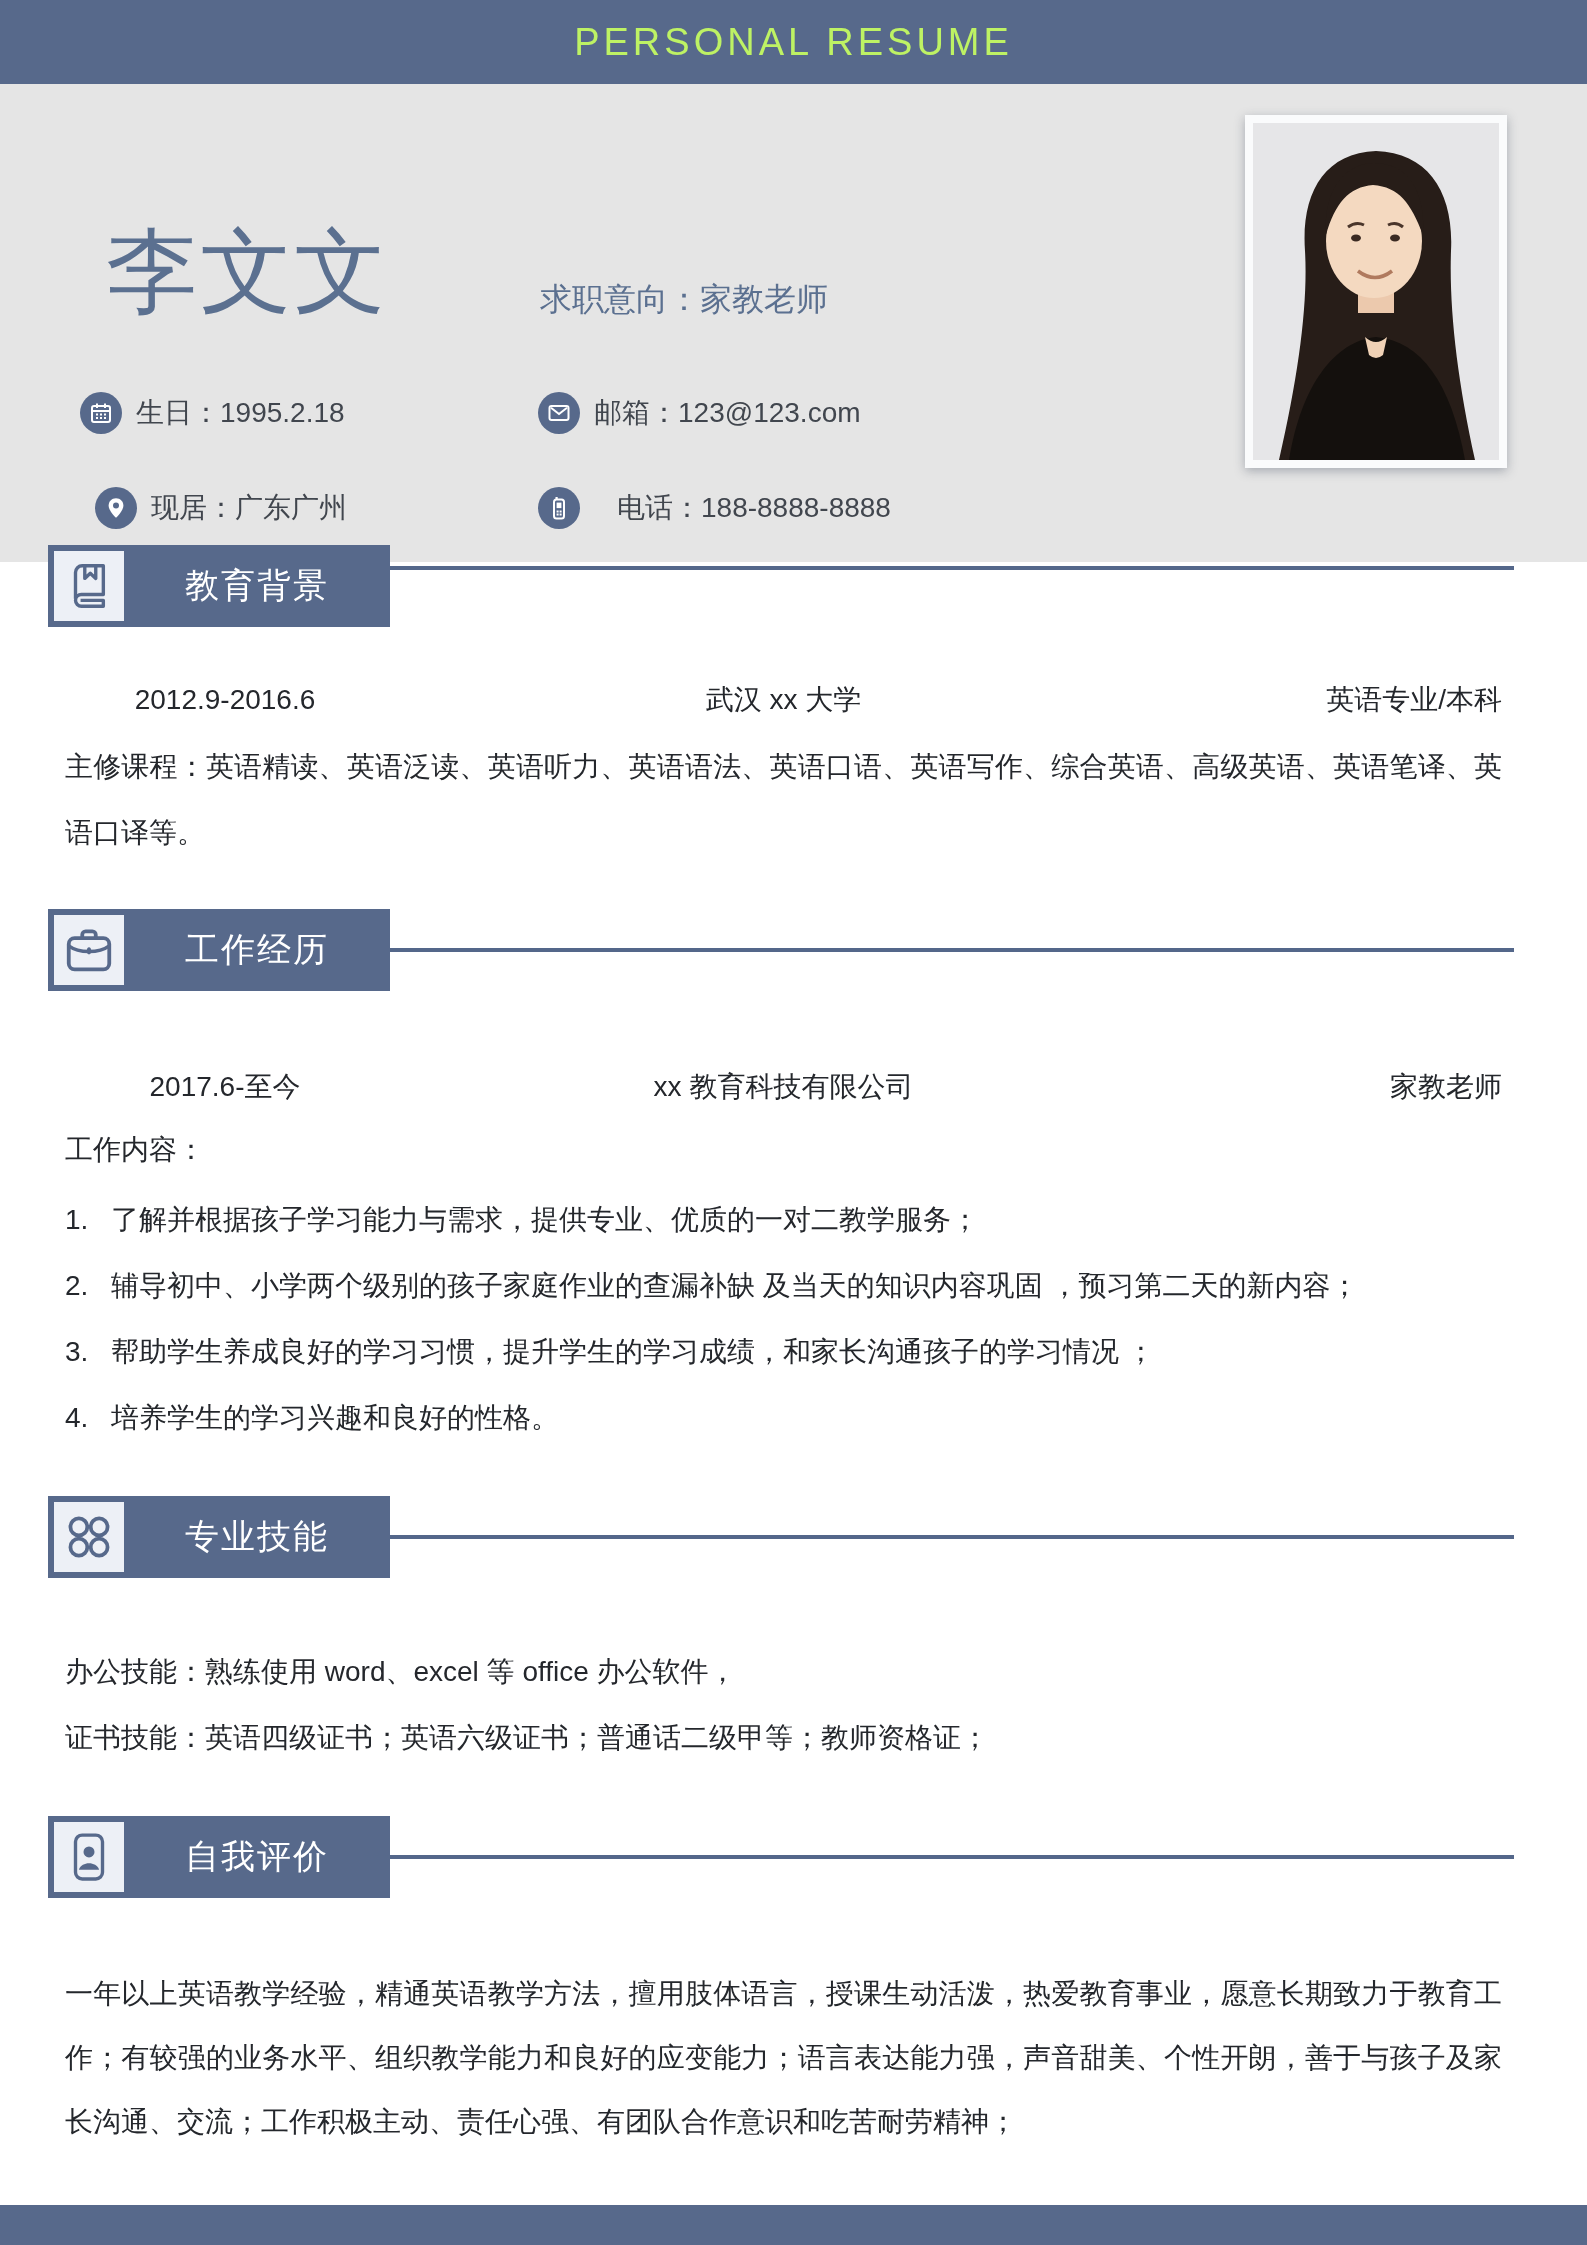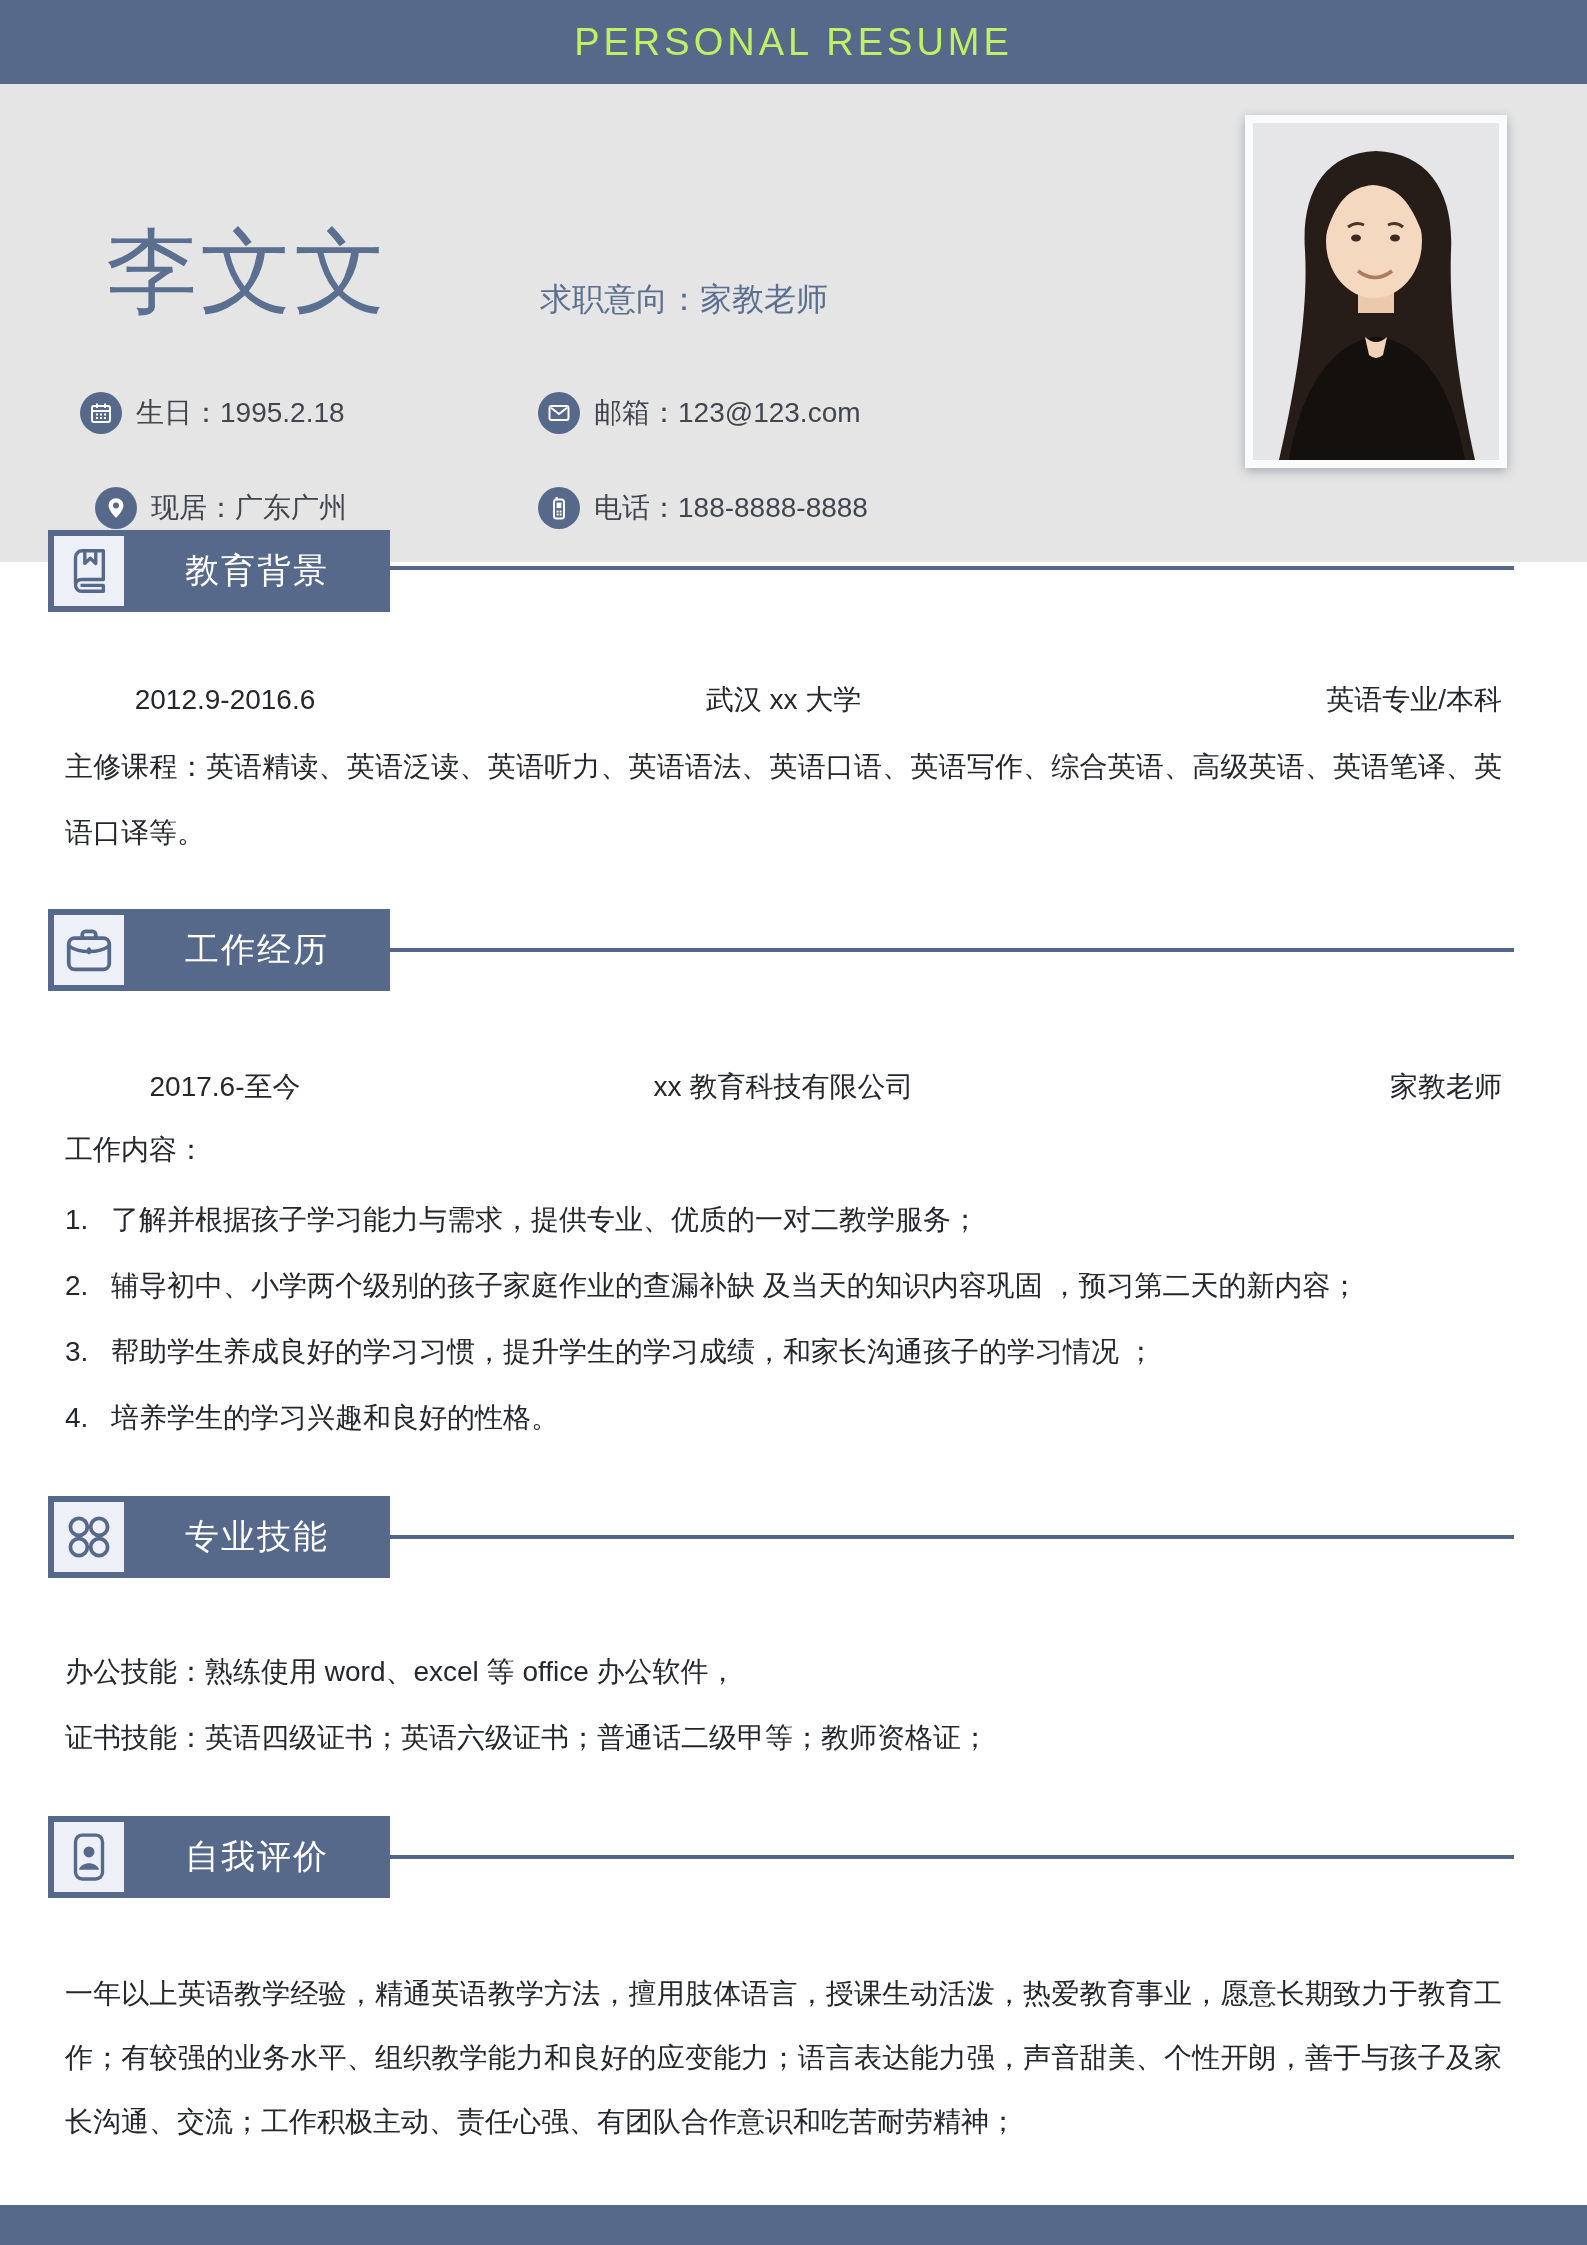--- a/index.html
+++ b/index.html
@@ -16,32 +16,32 @@
   .header{position:absolute;left:0;top:84px;width:100%;height:478px;background:#e5e5e5;}
   .name{position:absolute;left:106px;top:138px;font-size:92px;line-height:98px;color:#5b7090;font-weight:500;letter-spacing:2px;}
   .intent{position:absolute;left:540px;top:196px;font-size:32px;line-height:38px;color:#5b7090;font-weight:500;}
   .contact{position:absolute;display:flex;align-items:center;height:42px;}
   .contact .bubble{width:42px;height:42px;border-radius:50%;background:#57698b;display:flex;align-items:center;justify-content:center;flex:0 0 42px;}
   .contact .bubble svg{width:24px;height:24px;}
   .contact .txt{margin-left:14px;font-size:28px;color:#41464e;white-space:nowrap;}
   .c-birth{left:80px;top:308px;}
   .c-mail{left:538px;top:308px;}
   .c-loc{left:95px;top:403px;}
-  .c-phone{left:538px;top:403px;}
+  .c-phone{left:538px;top:403px;gap:23px;}
   
   .photo{position:absolute;left:1245px;top:115px;width:262px;height:353px;box-sizing:border-box;
     border:8px solid #fafbfc;background:#e4e5e8;box-shadow:0 3px 10px rgba(50,60,80,.35);}
   .photo svg{display:block;width:100%;height:100%;}
   
   .sec-head{position:absolute;left:48px;width:342px;height:82px;background:#57698b;display:flex;align-items:stretch;}
   .sec-head .icon-box{margin:6px 0 6px 6px;width:70px;background:#edf0f6;display:flex;align-items:center;justify-content:center;flex:0 0 70px;}
   .sec-head .icon-box svg{width:54px;height:54px;}
   .sec-head .lbl{flex:1;display:flex;align-items:center;justify-content:center;color:#ffffff;font-size:34px;letter-spacing:2px;}
   .sec-line{position:absolute;left:390px;width:1124px;height:4px;background:#54678a;}
-  .sh-1{top:530px;} .sl-1{top:566px;}
+  .sh-1{top:545px;} .sl-1{top:566px;}
   .sh-2{top:909px;} .sl-2{top:948px;}
   .sh-3{top:1496px;} .sl-3{top:1535px;}
   .sh-4{top:1816px;} .sl-4{top:1855px;}
   
   .trip-row{position:absolute;left:65px;width:1437px;display:flex;font-size:28px;line-height:28px;color:#24272c;}
   .trip-row .c1{width:320px;text-align:center;}
   .trip-row .c2{flex:1;text-align:center;}
   .trip-row .c3{width:320px;text-align:right;}
   .edu-row{top:686px;}
   .work-row{top:1073px;}

